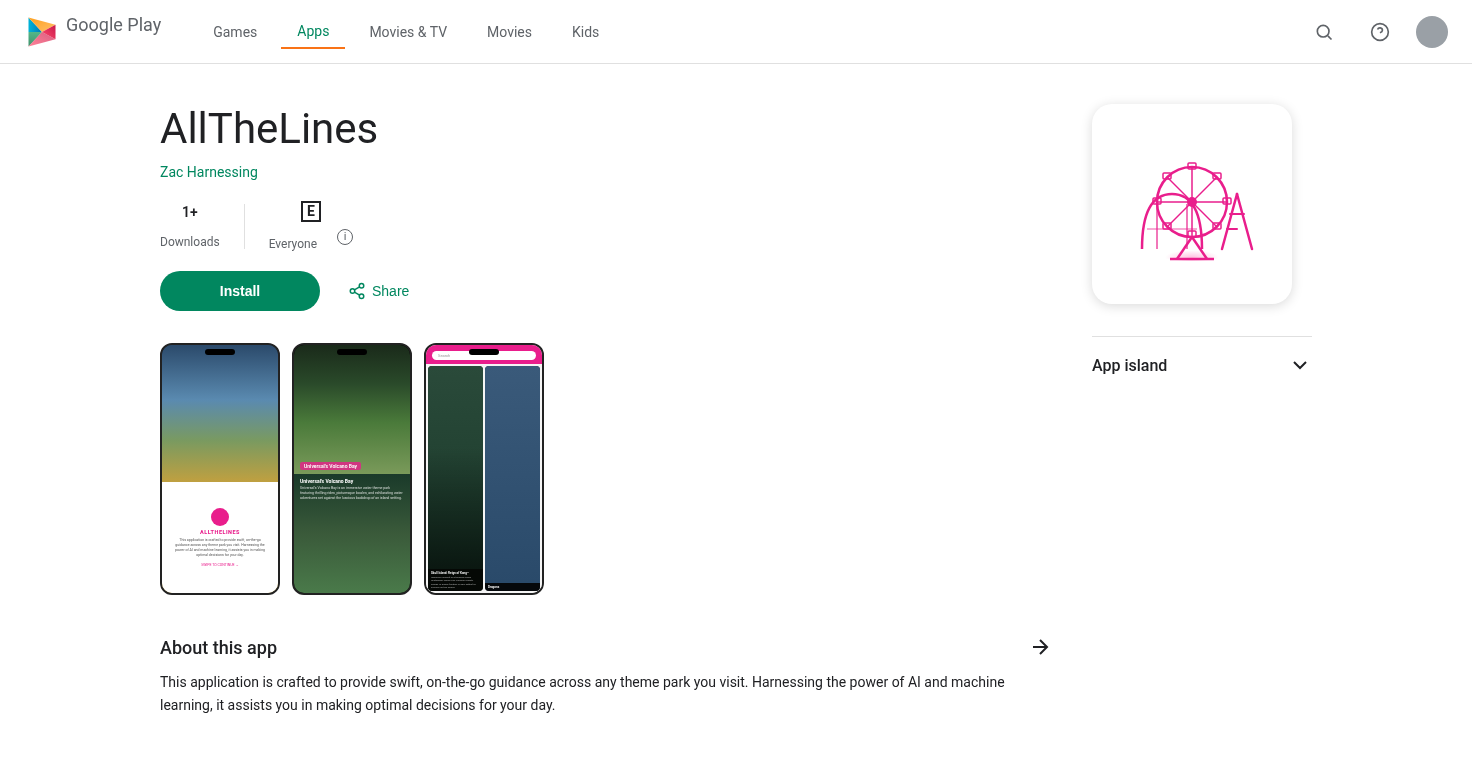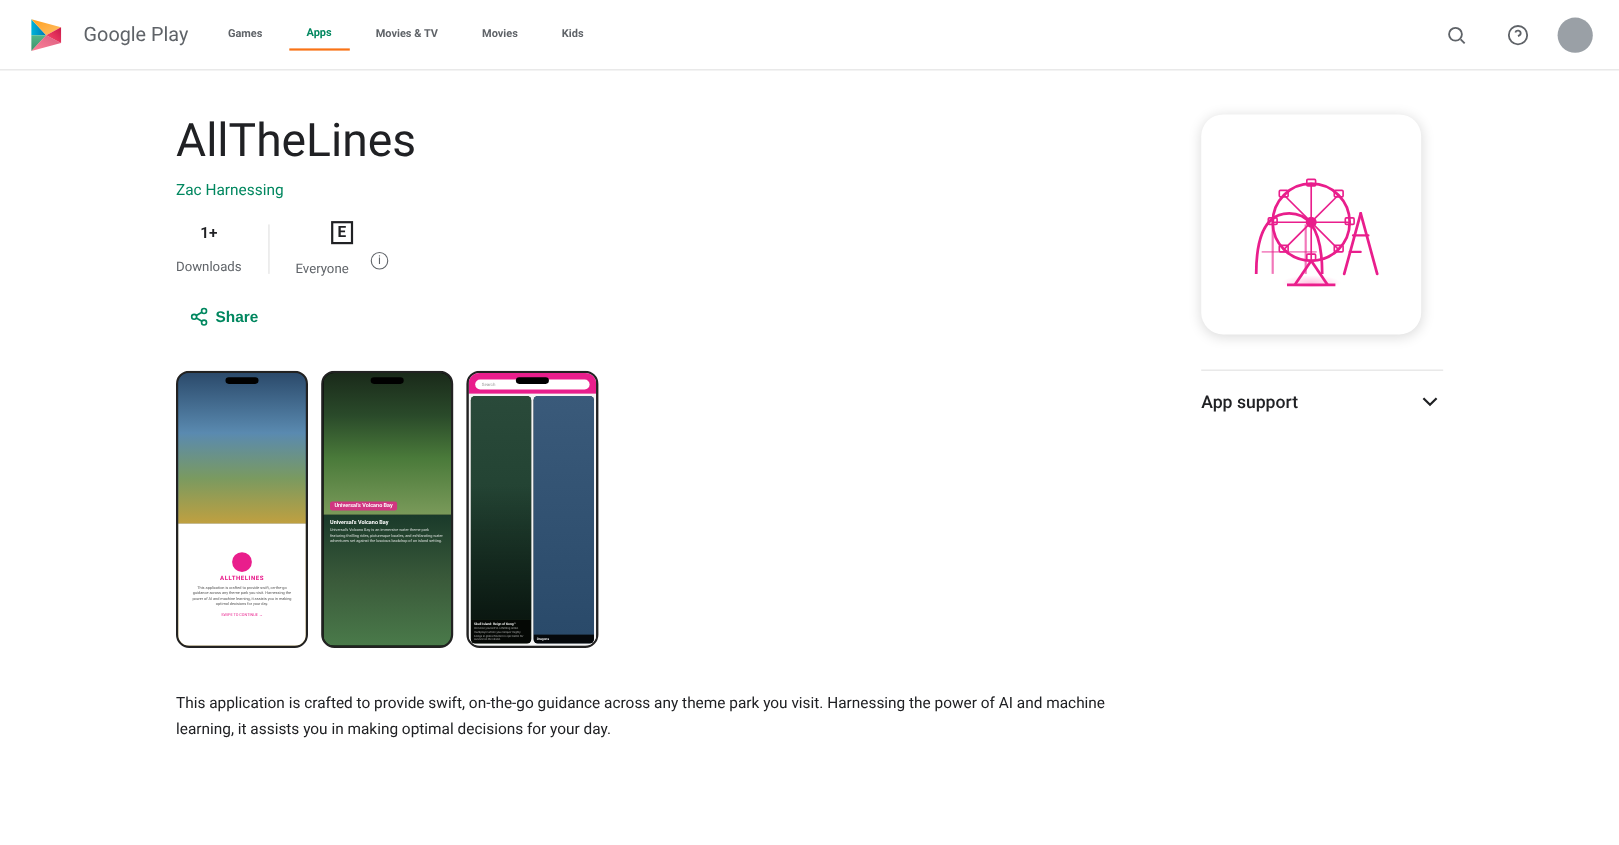--- a/index.html
+++ b/index.html
@@ -12,48 +12,48 @@
       padding: 0 24px;
       height: 64px;
       border-bottom: 1px solid #e0e0e0;
       position: sticky;
       top: 0;
       background: #fff;
       z-index: 100;
     }
     .header-logo {
       display: flex;
-      align-items: center;
-      gap: 16px;
-      margin-right: 20px;
+      align-items: flex-start;
+      gap: 6px;
+      margin-right: 36px;
       text-decoration: none;
     }
     .logo-triangle {
       width: 36px;
       height: 36px;
     }
     .logo-text {
       font-size: 18px;
       color: #5f6368;
       font-weight: 400;
     }
     .header-nav {
       display: flex;
       align-items: center;
       gap: 8px;
       flex: 1;
     }
     .nav-item {
       padding: 8px 16px;
-      font-size: 10px;
+      font-size: 14px;
       color: #5f6368;
       cursor: pointer;
       border-radius: 4px;
       text-decoration: none;
-      font-weight: 700;
+      font-weight: 400;
     }
     .nav-item.active {
       color: #01875f;
       border-bottom: 2px solid #f97316;
       border-radius: 0;
     }
     .header-actions {
       display: flex;
       align-items: center;
       gap: 16px;
@@ -178,21 +178,21 @@
       min-width: 160px;
     }
     .text-btn {
       display: flex;
       align-items: center;
       gap: 6px;
       background: transparent;
       border: none;
       color: #01875f;
       font-size: 14px;
-      font-weight: 700;
+      font-weight: 400;
       cursor: pointer;
       padding: 8px 12px;
       border-radius: 24px;
     }
     .text-btn svg { color: #01875f; }
 
     
     .screenshots {
       display: flex;
       gap: 12px;
@@ -378,20 +378,21 @@
           <span class="stat-label">Everyone</span>
           <div class="info-circle">
             <span>i</span>
           </div>
         </div>
       </div>
     </div>
 
     
     <div class="action-row">
+      <button class="install-btn">Install</button>
 
       <button class="text-btn">
         <svg width="18" height="18" viewBox="0 0 24 24" fill="none" stroke="currentColor" stroke-width="2">
           <circle cx="18" cy="5" r="3"></circle>
           <circle cx="6" cy="12" r="3"></circle>
           <circle cx="18" cy="19" r="3"></circle>
           <line x1="8.59" y1="13.51" x2="15.42" y2="17.49"></line>
           <line x1="15.41" y1="6.51" x2="8.59" y2="10.49"></line>
         </svg>
         <span>Share</span>
@@ -457,20 +458,29 @@
                 <div style="font-size:3px;color:white;font-weight:600;">Dragons</div>
               </div>
             </div>
           </div>
         </div>
       </div>
     </div>
 
     
     <div class="about-section">
+      <div class="section-header">
+        <h2 class="section-title">About this app</h2>
+        <button class="arrow-btn">
+          <svg width="24" height="24" viewBox="0 0 24 24" fill="none" stroke="currentColor" stroke-width="2">
+            <line x1="5" y1="12" x2="19" y2="12"></line>
+            <polyline points="12 5 19 12 12 19"></polyline>
+          </svg>
+        </button>
+      </div>
       <p class="about-text">This application is crafted to provide swift, on-the-go guidance across any theme park you visit. Harnessing the power of AI and machine learning, it assists you in making optimal decisions for your day.</p>
     </div>
 
   </div>
 
   <div class="sidebar">
 
     <div class="app-icon-container">
 
       <svg width="140" height="140" viewBox="0 0 140 140" xmlns="http://www.w3.org/2000/svg">
@@ -516,20 +526,20 @@
 
         <line x1="70" y1="103" x2="55" y2="125" stroke="#e91e8c" stroke-width="2.5"></line>
         <line x1="70" y1="103" x2="85" y2="125" stroke="#e91e8c" stroke-width="2.5"></line>
 
         <line x1="48" y1="125" x2="92" y2="125" stroke="#e91e8c" stroke-width="2.5"></line>
       </svg>
     </div>
 
     <div class="app-support">
       <div class="support-header">
-        <span class="support-title">App support</span>
+        <span class="support-title">App island</span>
         <svg width="24" height="24" viewBox="0 0 24 24" fill="none" stroke="currentColor" stroke-width="2">
           <polyline points="6 9 12 15 18 9"></polyline>
         </svg>
       </div>
     </div>
   </div>
 </div>
 
 </body></html>

